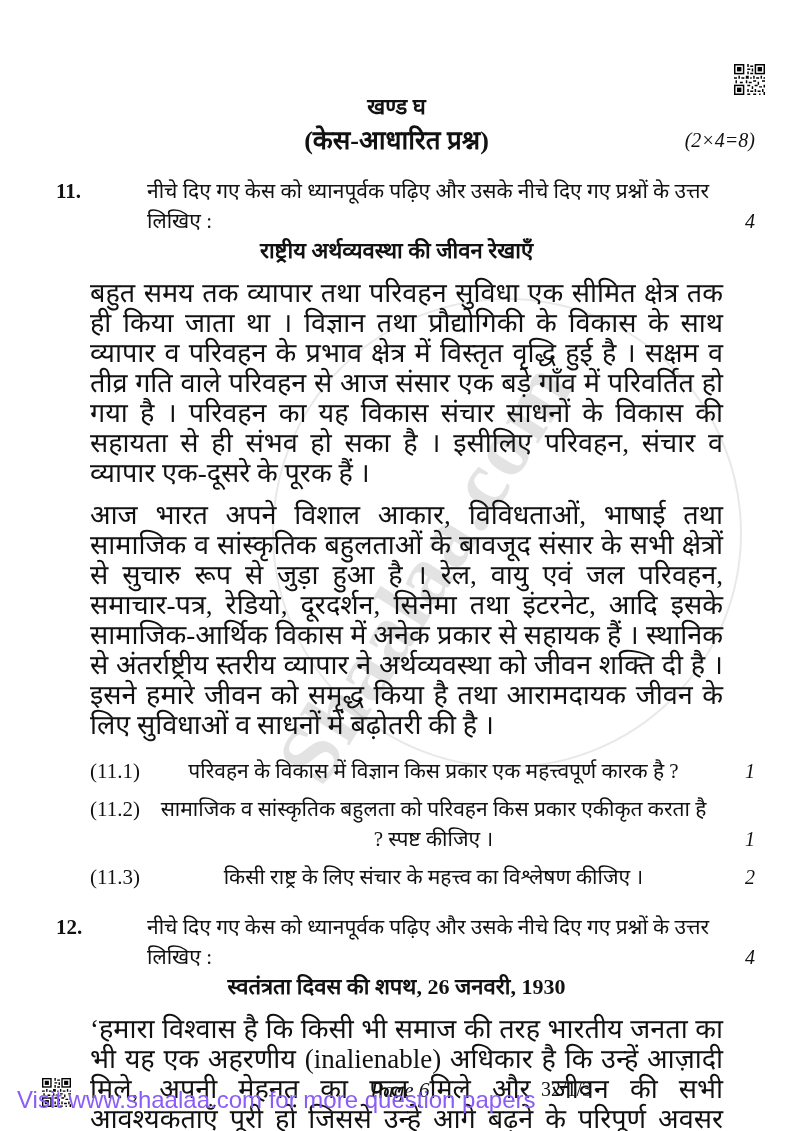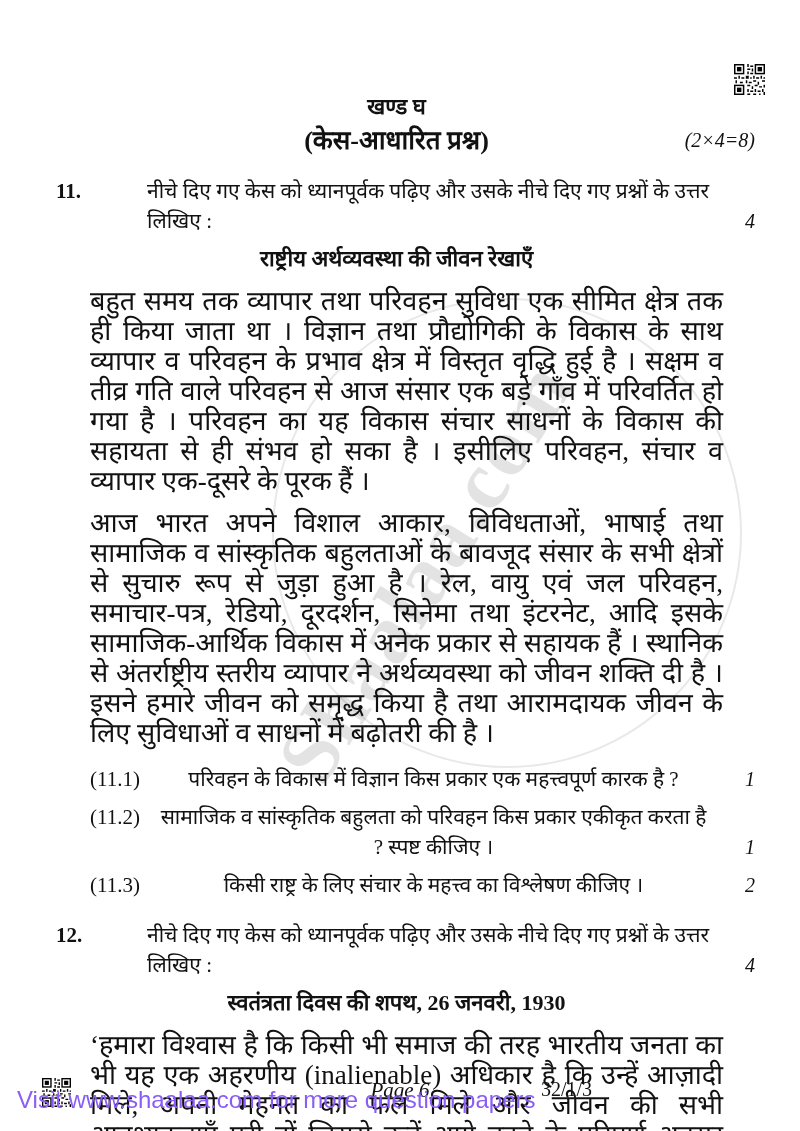--- a/index.html
+++ b/index.html
@@ -51,21 +51,21 @@
   
   .q-row { display:flex; margin-top:20px; }
   .q-num { width:52px; font-weight:bold; font-size:21px; line-height:30px;margin-left:18px; }
   .q-text { flex:1; font-size:21px; line-height:30px;margin-left:39px; }
   .q-marks {
     width:26px; text-align:right; align-self:flex-end;
     font-style:italic; font-size:20px; line-height:30px;
   }
   .case-title {
     text-align:center; font-weight:bold; font-size:22px; line-height:30px;
-    margin-top:8px;
+    margin-top:0;
   }
   .case-para {
     margin:12px 32px 0 52px;
     font-size:27px; line-height:30px;
     text-align:justify;
   }
   .subq-block { margin-top:16px; }
   .subq-row { display:flex; margin:8px 0 8px 52px; }
   .subq-num { width:68px; flex:none; font-size:21px; line-height:30px; }
   .subq-text { flex:1; font-size:21px; line-height:30px; padding-right:20px;text-align:center; }

